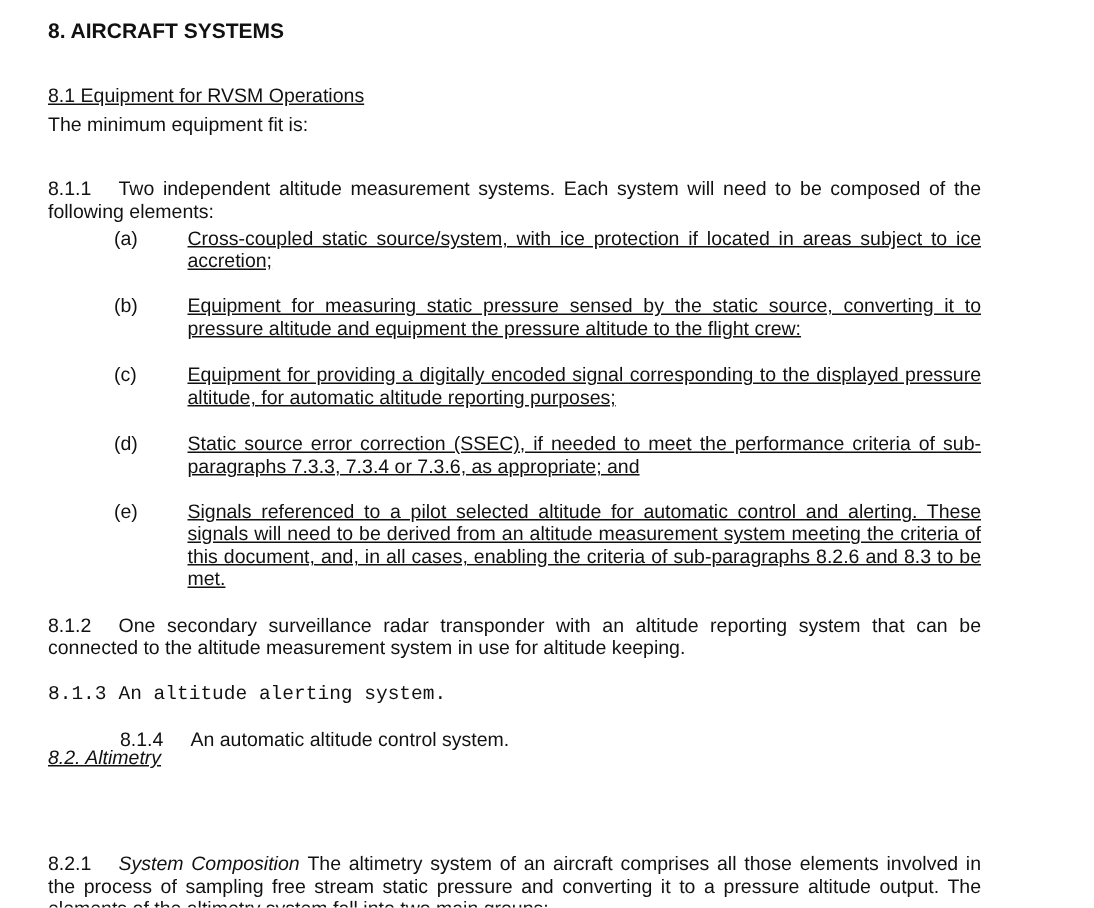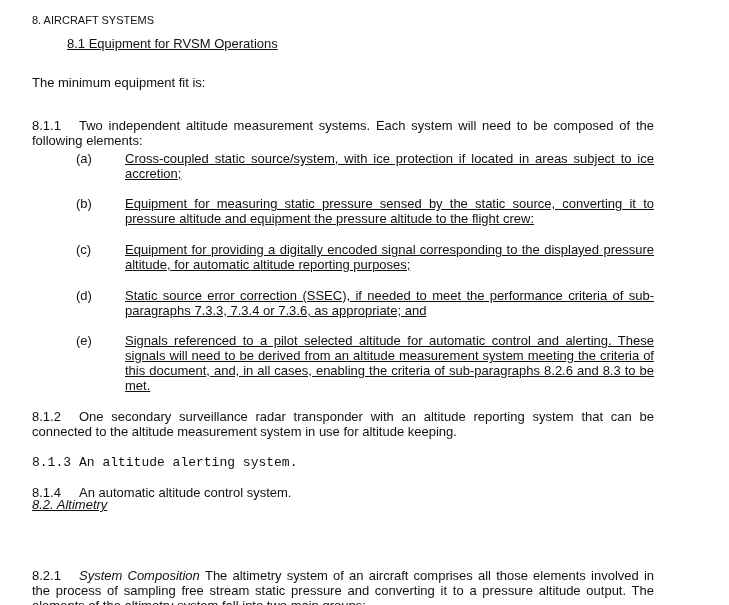--- a/index.html
+++ b/index.html
@@ -2,37 +2,37 @@
 <html><head>
 <meta charset="utf-8">
 <style>
   html, body { margin:0; padding:0; background:#ffffff; }
   body {
     width:729px; height:605px; overflow:hidden; position:relative;
     font-family:"Liberation Sans", sans-serif; font-size:13px; color:#111111;
   }
   .doc { position:absolute; left:32px; top:0; width:622px; }
   .blk { position:absolute; left:0; width:622px; line-height:15px; }
-  .heading { font-weight:normal; font-size:11px; }
+  .heading { font-weight:bold; font-size:14px; }
   .uline { text-decoration:underline; }
   .just { text-align:justify; }
   .num { display:inline-block; width:47px; }
   .item { position:absolute; left:44px; width:578px; line-height:15px; }
   .item .lbl { position:absolute; left:0; top:0; }
   .item .txt { position:absolute; left:49px; width:529px; text-align:justify;text-decoration:underline; }
   .it { font-style:italic; }
 </style>
 </head>
 <body>
 
 <div class="doc">
 
   <div class="blk heading" style="top:13px;">8. AIRCRAFT SYSTEMS</div>
 
-  <div class="blk uline" style="top:36px;margin-left:35px;">8.1 Equipment for RVSM Operations</div>
+  <div class="blk uline" style="top:56px;">8.1 Equipment for RVSM Operations</div>
 
   <div class="blk" style="top:75px;">The minimum equipment fit is:</div>
 
   <div class="blk just" style="top:105px;margin-top:13px;">
     <span class="num">8.1.1</span><span>Two independent altitude measurement systems. Each system will need to be composed of the following elements:</span>
   </div>
 
   <div class="item" style="top:151px;">
     <span class="lbl">(a)</span>
     <span class="txt">Cross-coupled static source/system, with ice protection if located in areas subject to ice accretion;</span>
@@ -59,21 +59,21 @@
   </div>
 
   <div class="blk just" style="top:409px;">
     <span class="num">8.1.2</span><span>One secondary surveillance radar transponder with an altitude reporting system that can be connected to the altitude measurement system in use for altitude keeping.</span>
   </div>
 
   <div class="blk" style="top:455px;font-family:Liberation Mono, monospace;">
     <span class="num">8.1.3</span><span>An altitude alerting system.</span>
   </div>
 
-  <div class="blk" style="top:485px;">
+  <div class="blk" style="top:485px;margin-left:48px;">
     <span class="num">8.1.4</span><span>An automatic altitude control system.</span>
   </div>
 
   <div class="blk uline" style="top:497px;font-style:italic;">8.2. Altimetry</div>
 
   <div class="blk just" style="top:568px;">
     <span class="num">8.2.1</span><span class="it">System Composition</span>&nbsp;<span>The altimetry system of an aircraft comprises all those elements involved in the process of sampling free stream static pressure and converting it to a pressure altitude output. The elements of the altimetry system fall into two main groups:</span>
   </div>
 
 </div>

